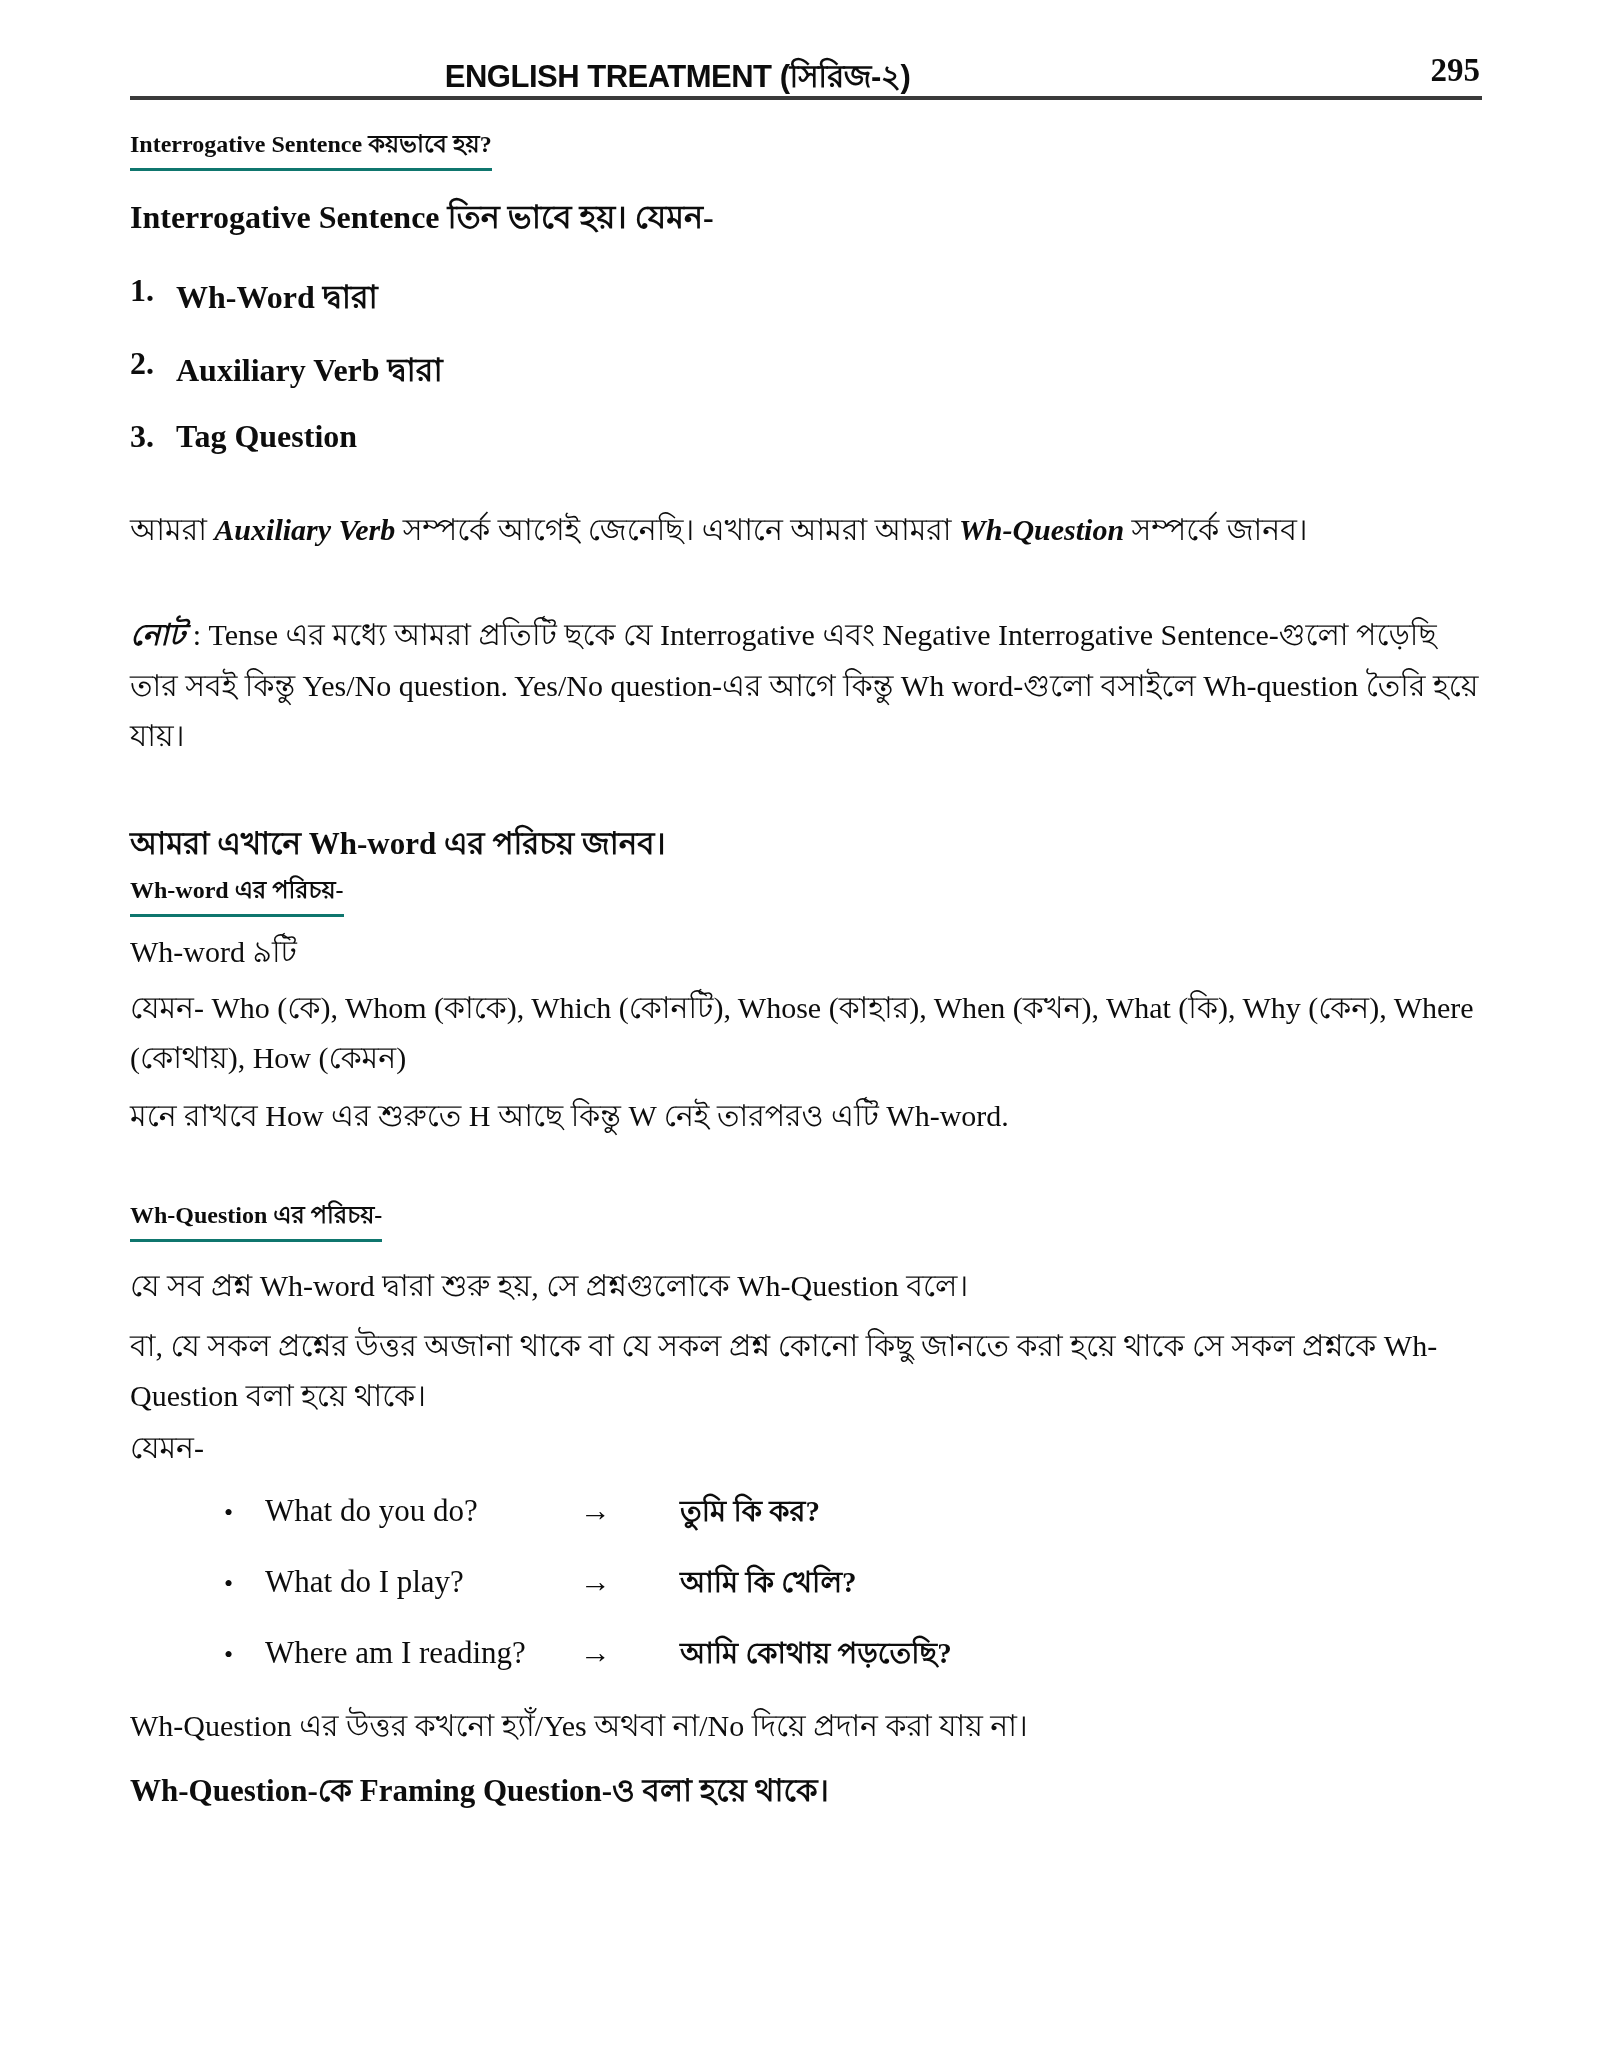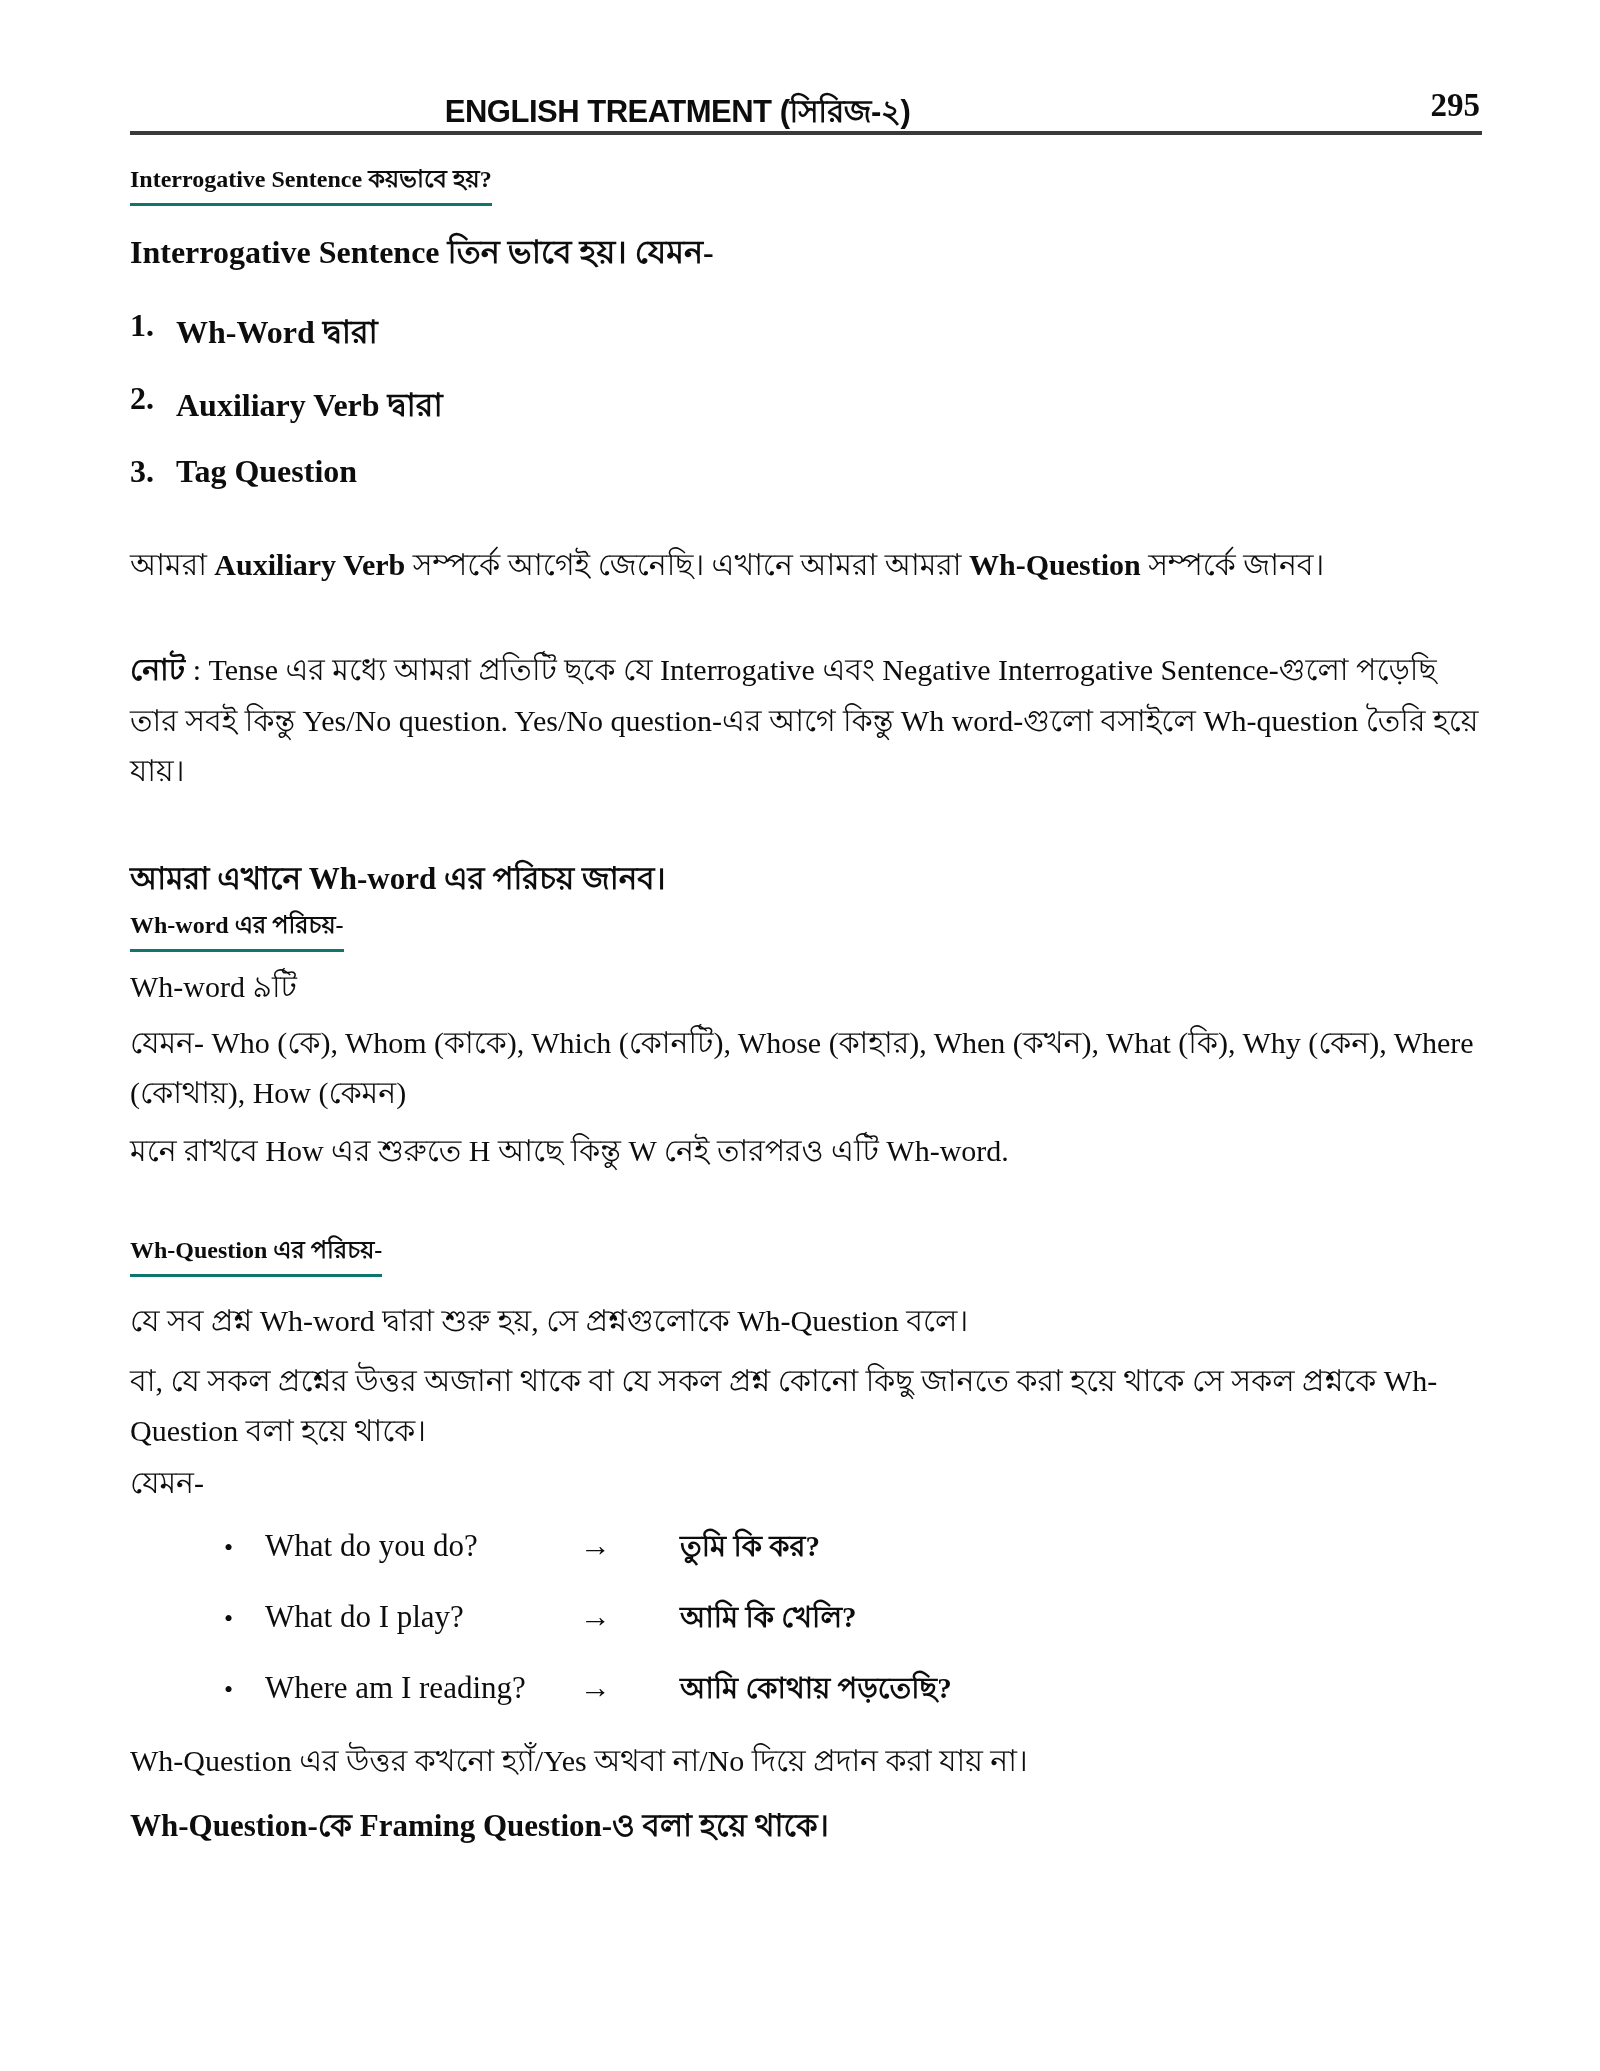--- a/index.html
+++ b/index.html
@@ -14,21 +14,21 @@
     font-family: "Liberation Serif", "DejaVu Serif", serif;
     font-size: 30px;
     overflow: hidden;
   }
   .content {
     padding: 0 118px 0 130px;
   }
   
   .header {
     position: relative;
-    margin-top: 87px;
+    margin-top: 52px;
     height: 48px;
     border-bottom: 4px solid #3a3a3a;
   }
   .header-title {
     position: absolute;
     left: 40.5%;
     transform: translateX(-50%);
     top: 0;
     font-family: "Liberation Sans", "DejaVu Sans", sans-serif;
     font-weight: bold;
@@ -86,21 +86,21 @@
     display: grid;
     grid-template-columns: 41px 315px 100px auto;
     align-items: baseline;
     margin-bottom: 22px;
     font-size: 31px;
   }
   .bullet { font-size: 26px; }
   .example-bn { font-weight: bold; font-size: 29px; }
   .whq-answer-note { margin-top: 4px; }
   .framing-note { margin-top: 15px; font-weight: bold; font-size: 31px; }
-  b { font-weight: bold; }
+  b { font-weight: bold; font-style: italic; }
 </style>
 </head>
 <body>
 
 <div class="page">
   <div class="content">
 
     <div class="header">
       <span class="header-title">ENGLISH TREATMENT (সিরিজ-২)</span>
       <span class="header-pagenum">295</span>

